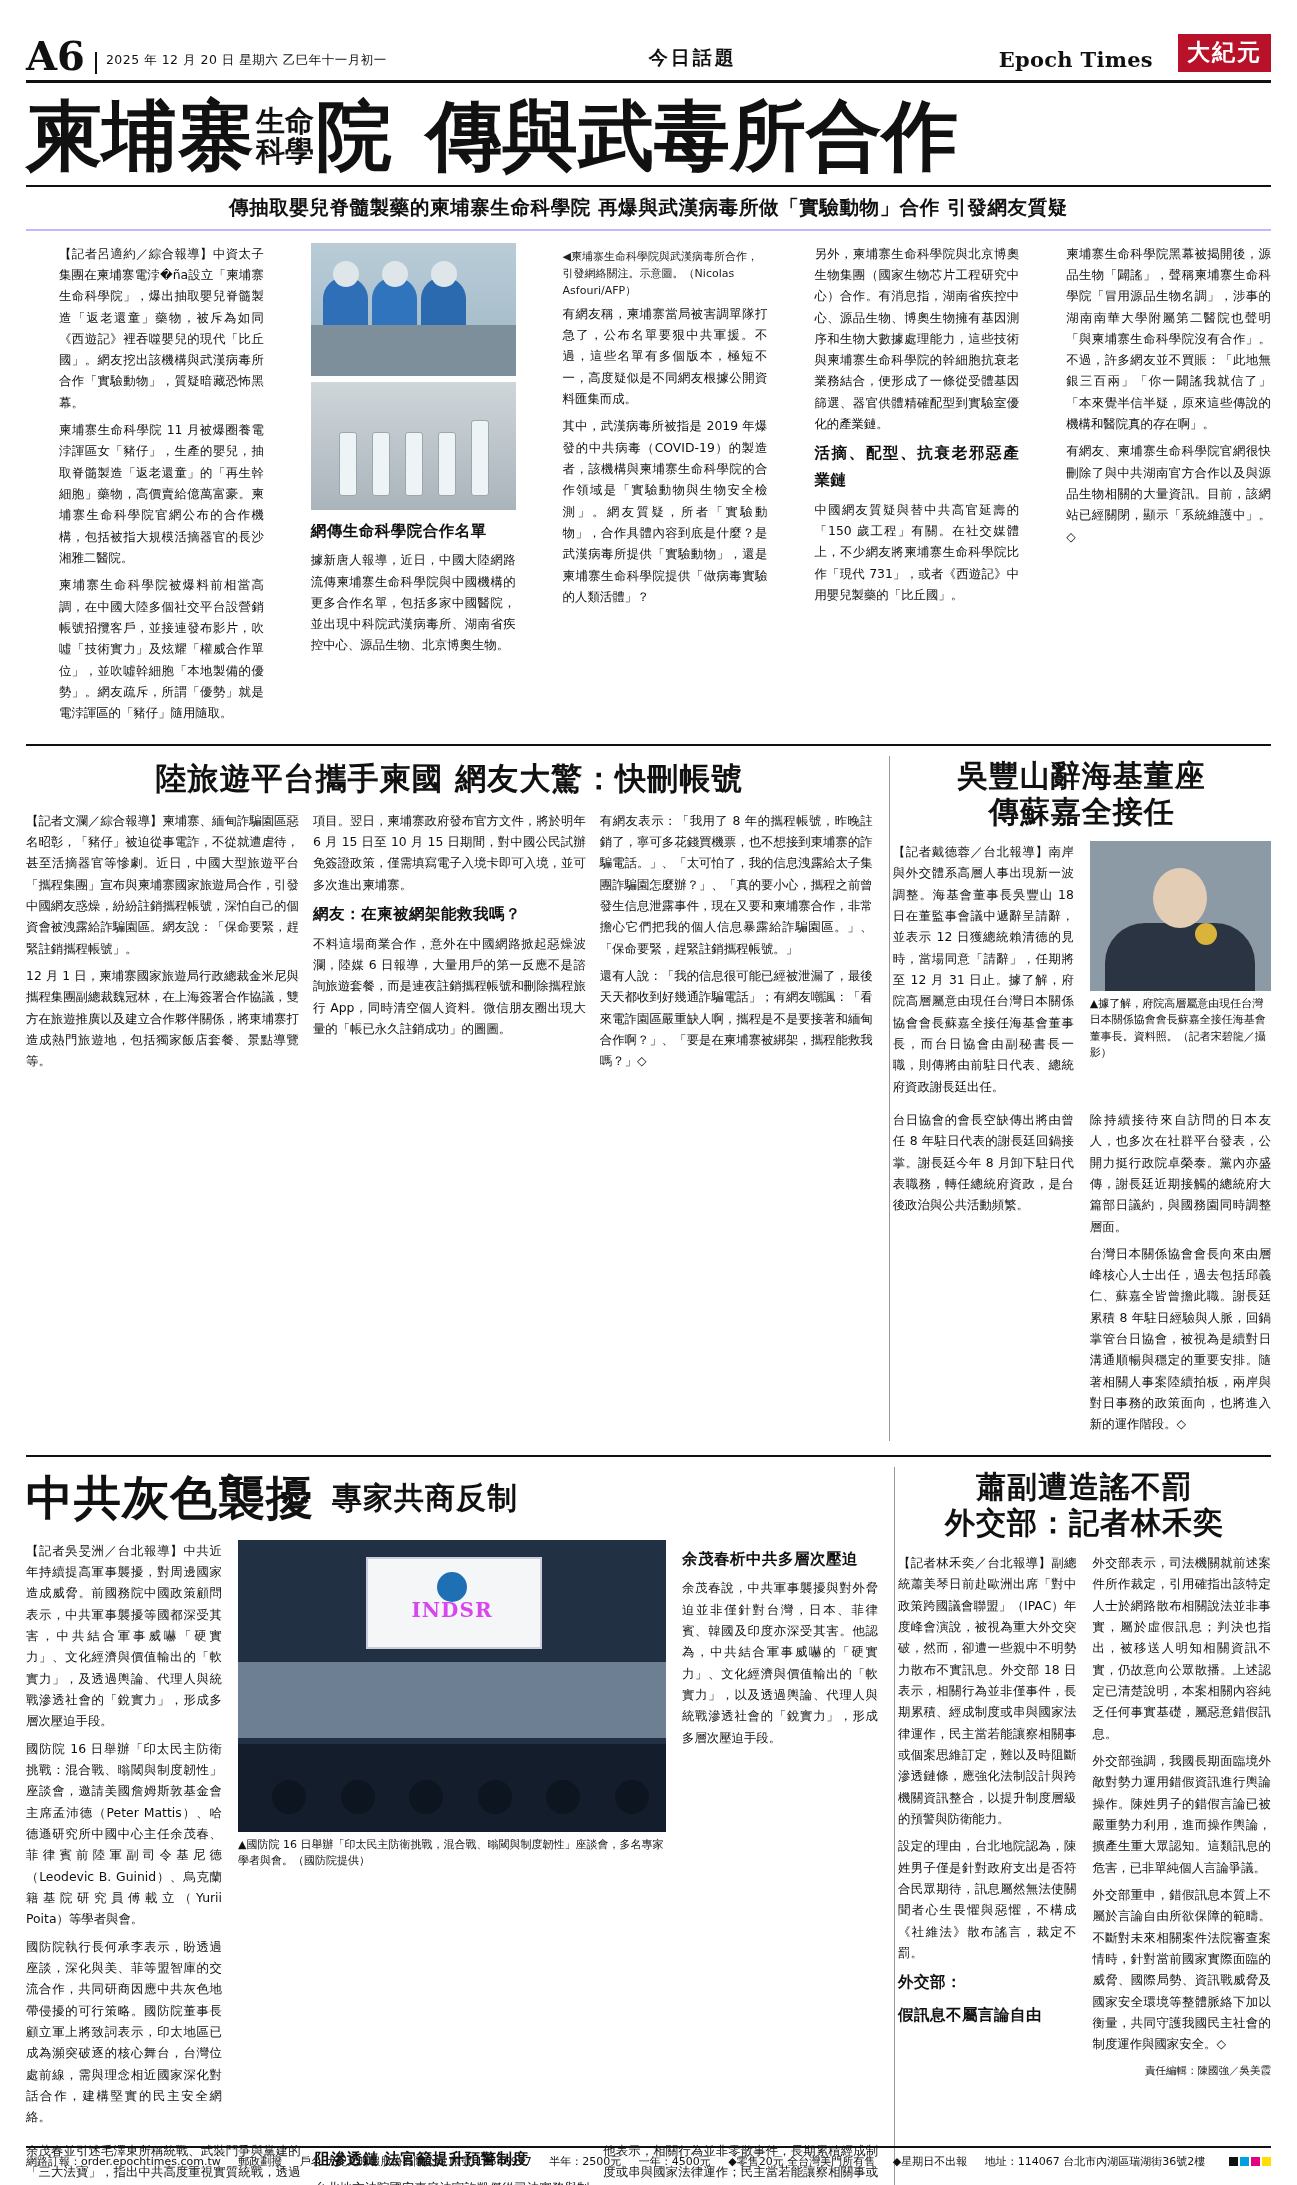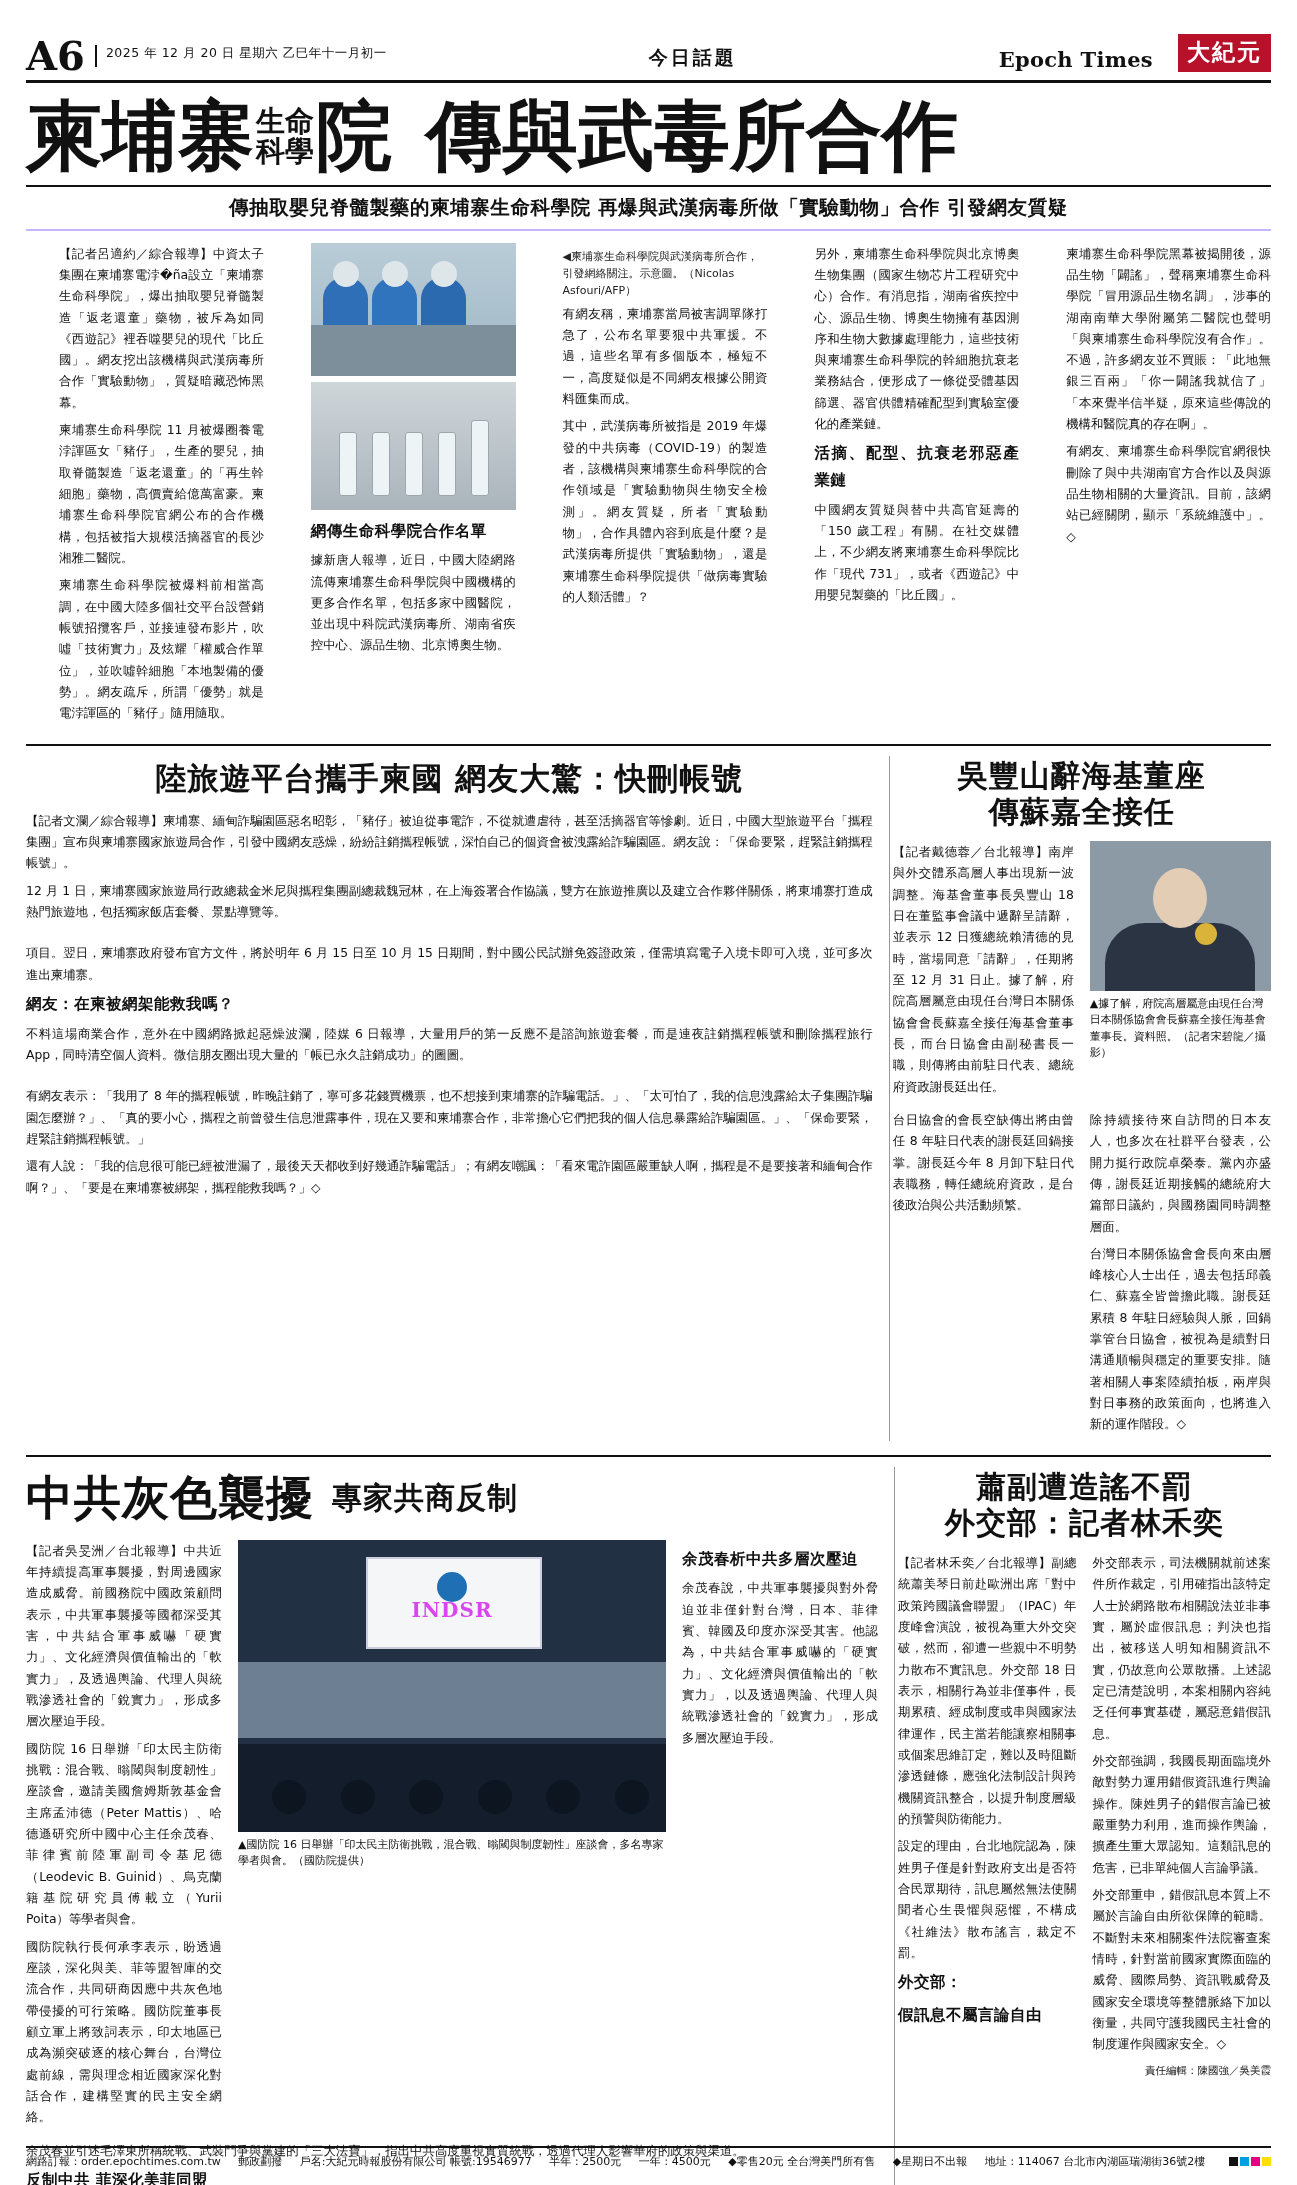--- a/index.html
+++ b/index.html
@@ -1,21 +1,21 @@
 <!DOCTYPE html>
 <html><head>
 <meta charset="utf-8">
 <style>
   html,body{margin:0;padding:0;background:#fff;}
   body{width:1297px;font-family:"DejaVu Sans","Liberation Sans",sans-serif;color:#111;}
   .page{width:1297px;height:2185px;position:relative;background:#fff;box-sizing:border-box;padding:0 26px;}
 
   
   .masthead{display:flex;align-items:flex-end;justify-content:space-between;padding-top:34px;border-bottom:3px solid #111;padding-bottom:6px;}
-  .mh-left{display:flex;align-items:center;gap:10px;}
+  .mh-left{display:flex;align-items:flex-end;gap:10px;}
   .pageno{font-family:"DejaVu Serif","Liberation Serif",serif;font-size:40px;font-weight:bold;line-height:.9;}
   .mh-date{font-size:12.5px;padding-bottom:5px;border-left:2px solid #111;padding-left:9px;letter-spacing:.5px;}
   .mh-center{font-size:19px;font-weight:bold;letter-spacing:3px;padding-bottom:3px;}
   .mh-right{display:flex;align-items:flex-end;gap:25px;padding-bottom:2px;}
   .et-en{font-family:"DejaVu Serif","Liberation Serif",serif;font-size:21px;font-weight:bold;letter-spacing:.3px;}
   .et-cn{background:#b8112a;color:#fff;font-size:23px;font-weight:bold;letter-spacing:2px;padding:3px 9px 4px;}
 
   
   .headline-wrap{position:relative;margin-top:14px;}
   .headline{display:flex;align-items:center;font-size:76px;font-weight:bold;letter-spacing:0px;line-height:1.02;}
@@ -43,21 +43,21 @@
   .cap{font-size:11px;line-height:1.55;margin-top:5px;color:#222;}
 
   
   .band{display:flex;gap:16px;margin-top:14px;border-top:2px solid #111;padding-top:10px;}
   .band-left{width:855px;}
   .band-right{width:382px;border-left:1px solid #999;padding-left:3px;}
   .hl2{font-size:31px;font-weight:bold;letter-spacing:1px;text-align:center;margin:2px 0 10px;}
   .hl2b{font-size:30px;font-weight:bold;letter-spacing:1px;text-align:center;line-height:1.22;margin:2px 0 10px;}
   .cols2{display:flex;gap:16px;}
   .cols2 > div{flex:1;}
-  .cols3{display:flex;gap:14px;flex-direction:column;}
+  .cols3{display:flex;gap:14px;}
   .cols3 > div{flex:1;}
 
   
   .story3{margin-top:14px;border-top:2px solid #111;padding-top:10px;display:flex;gap:16px;}
   .s3-left{width:855px;}
   .hl3{font-size:47px;font-weight:bold;letter-spacing:1px;display:flex;align-items:center;gap:18px;}
   .hl3 .small{font-size:30px;}
   .s3-body{display:flex;gap:16px;margin-top:10px;}
   .s3-col{width:196px;}
   .s3-photo{width:428px;}

